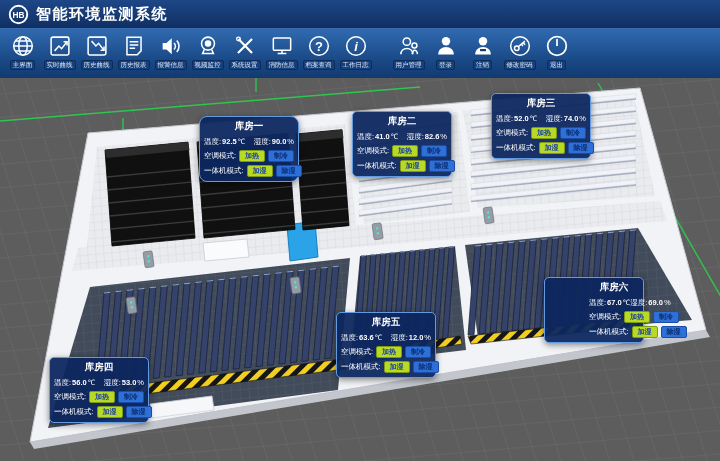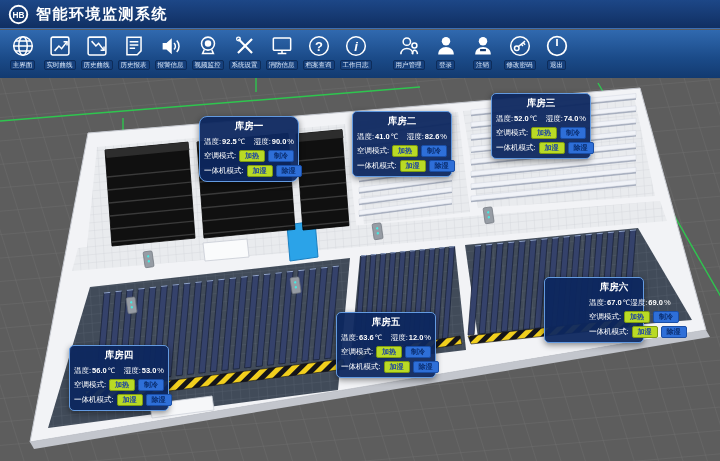--- a/index.html
+++ b/index.html
@@ -511,21 +511,21 @@
         <span class="btn btn-h">加热</span>
         <span class="btn btn-c">制冷</span>
       </div>
     <div class="prow">
         <span class="plabel">一体机模式:</span>
         <span class="btn btn-h">加湿</span>
         <span class="btn btn-c">除湿</span>
       </div>
   </div>
 
-  <div class="panel" style="left:49px;top:345px;margin-left:20px;">
+  <div class="panel" style="left:49px;top:357px;">
     <div class="ptitle">库房四</div>
     <div class="prow pth">
       <span><span>温度:</span><span class="pv">56.0</span><span>℃</span></span>
       <span><span>湿度:</span><span class="pv">53.0</span><span>%</span></span>
     </div>
     <div class="prow">
         <span class="plabel">空调模式:</span>
         <span class="btn btn-h">加热</span>
         <span class="btn btn-c">制冷</span>
       </div>

